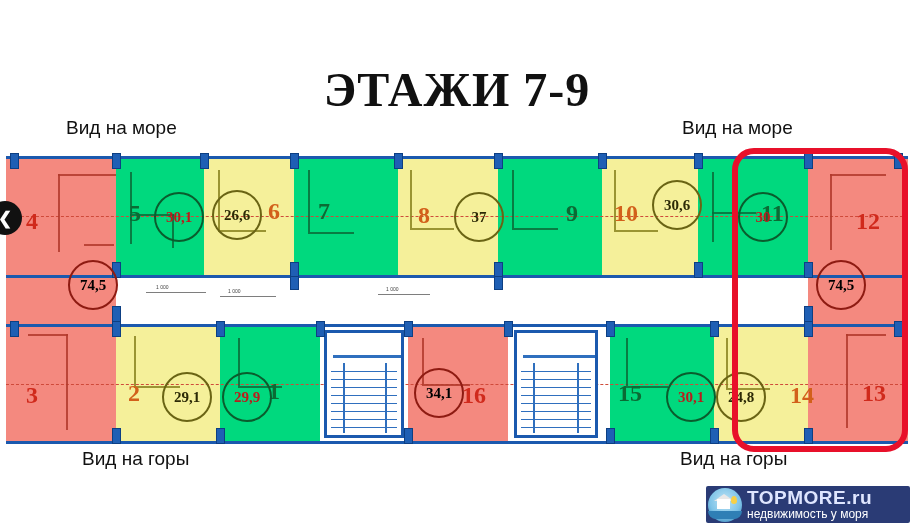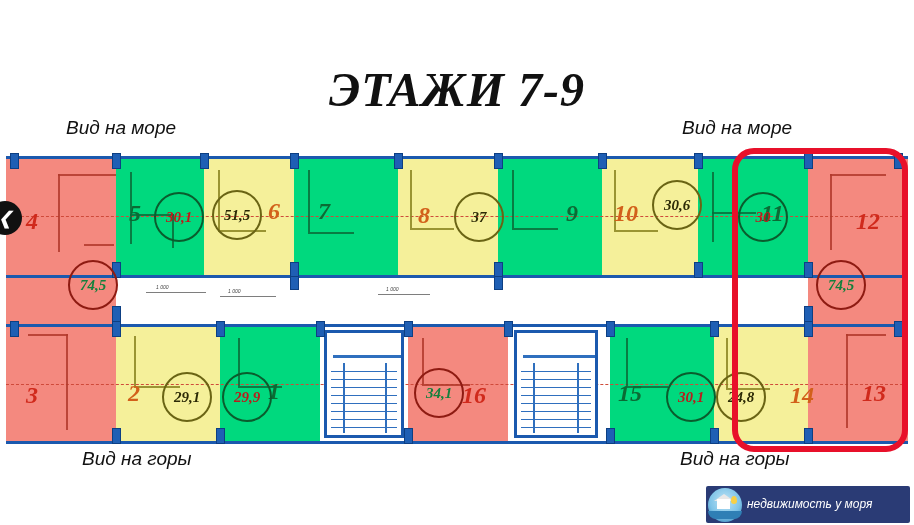--- a/index.html
+++ b/index.html
@@ -1,19 +1,19 @@
 <!DOCTYPE html>
 <html><head>
 <meta charset="utf-8">
 <style>
   html,body{margin:0;padding:0;background:#ffffff;}
   body{width:914px;height:525px;position:relative;overflow:hidden;
        font-family:"Liberation Sans",sans-serif;}
 
-  #stage{position:absolute;left:0;top:0;width:914px;height:525px;background:#fff;font-style:italic;}
+  #stage{position:absolute;left:0;top:0;width:914px;height:525px;background:#fff;}
 
   
   .title{position:absolute;left:0;top:62px;width:914px;text-align:center;
          font-family:"Liberation Serif",serif;font-weight:bold;font-size:48px;
          letter-spacing:1px;color:#111;}
   .viewlabel{position:absolute;font-size:19px;color:#111;white-space:nowrap;}
   .vl-sea-left{left:66px;top:117px;}
   .vl-sea-right{left:682px;top:117px;}
   .vl-mtn-left{left:82px;top:448px;}
   .vl-mtn-right{left:680px;top:448px;}
@@ -49,21 +49,21 @@
   .num.green{color:#0b6b34;}
   .num.orange{color:#d2601a;}
 
   
   .area{position:absolute;border:2px solid #222;border-radius:50%;
         width:46px;height:46px;display:flex;align-items:center;justify-content:center;
         font-family:"Liberation Serif",serif;font-weight:bold;font-size:15px;
         color:#111;z-index:7;background:transparent;}
   .area.on-green{border-color:#0a5c2d;color:#b91c1c;}
   .area.on-yellow{border-color:#6a6414;color:#2c2a06;}
-  .area.on-red{border-color:#8e1b12;color:#15803d;}
+  .area.on-red{border-color:#8e1b12;color:#000000;}
 
   
   .wall{position:absolute;background:#b23a2c;z-index:4;opacity:.85;}
   .wall.g{background:#0a6b38;}
   .wall.y{background:#8a8420;}
 
   
   .stair{position:absolute;background:#fff;border:3px solid #1b59ae;z-index:5;
          box-sizing:border-box;}
   .stair .tread{position:absolute;left:4px;right:4px;height:1px;background:#2f6fbe;}
@@ -159,21 +159,21 @@
       <div class="num green" style="left:123px; top:44px;">5</div>
       <div class="num orange" style="left:262px; top:42px;">6</div>
       <div class="num green" style="left:312px; top:42px;">7</div>
       <div class="num orange" style="left:412px; top:46px;">8</div>
       <div class="num green" style="left:560px; top:44px;">9</div>
       <div class="num orange" style="left:608px; top:44px;">10</div>
       <div class="num green" style="left:755px; top:44px;">11</div>
       <div class="num red" style="left:850px; top:52px;">12</div>
 
       <div class="area on-green" style="left:148px; top:36px;">30,1</div>
-      <div class="area on-yellow" style="left:206px; top:34px;">51,5</div>
+      <div class="area on-yellow" style="left:206px; top:34px;">26,6</div>
       <div class="area on-yellow" style="left:448px; top:36px;">37</div>
       <div class="area on-yellow" style="left:646px; top:24px;">30,6</div>
       <div class="area on-green" style="left:696px; top:36px;margin-left:36px;">30</div>
 
       <div class="col" style="left:4px;   top:-3px;height:16px;"></div>
       <div class="col" style="left:106px; top:-3px;height:16px;"></div>
       <div class="col" style="left:194px; top:-3px;height:16px;"></div>
       <div class="col" style="left:284px; top:-3px;height:16px;"></div>
       <div class="col" style="left:388px; top:-3px;height:16px;"></div>
       <div class="col" style="left:488px; top:-3px;height:16px;"></div>
@@ -305,17 +305,18 @@
   <div class="carousel-prev">❮</div>
 
   <div class="watermark">
     <div class="wm-badge">
       <div class="sea"></div>
         <div class="roof"></div>
         <div class="house"></div>
         <div class="pin"></div>
     </div>
     <div class="wm-text">
+      <div class="wm-title">TOPMORE.ru</div>
       <div class="wm-sub">недвижимость у моря</div>
     </div>
   </div>
 
 </div>
 
 </body></html>

